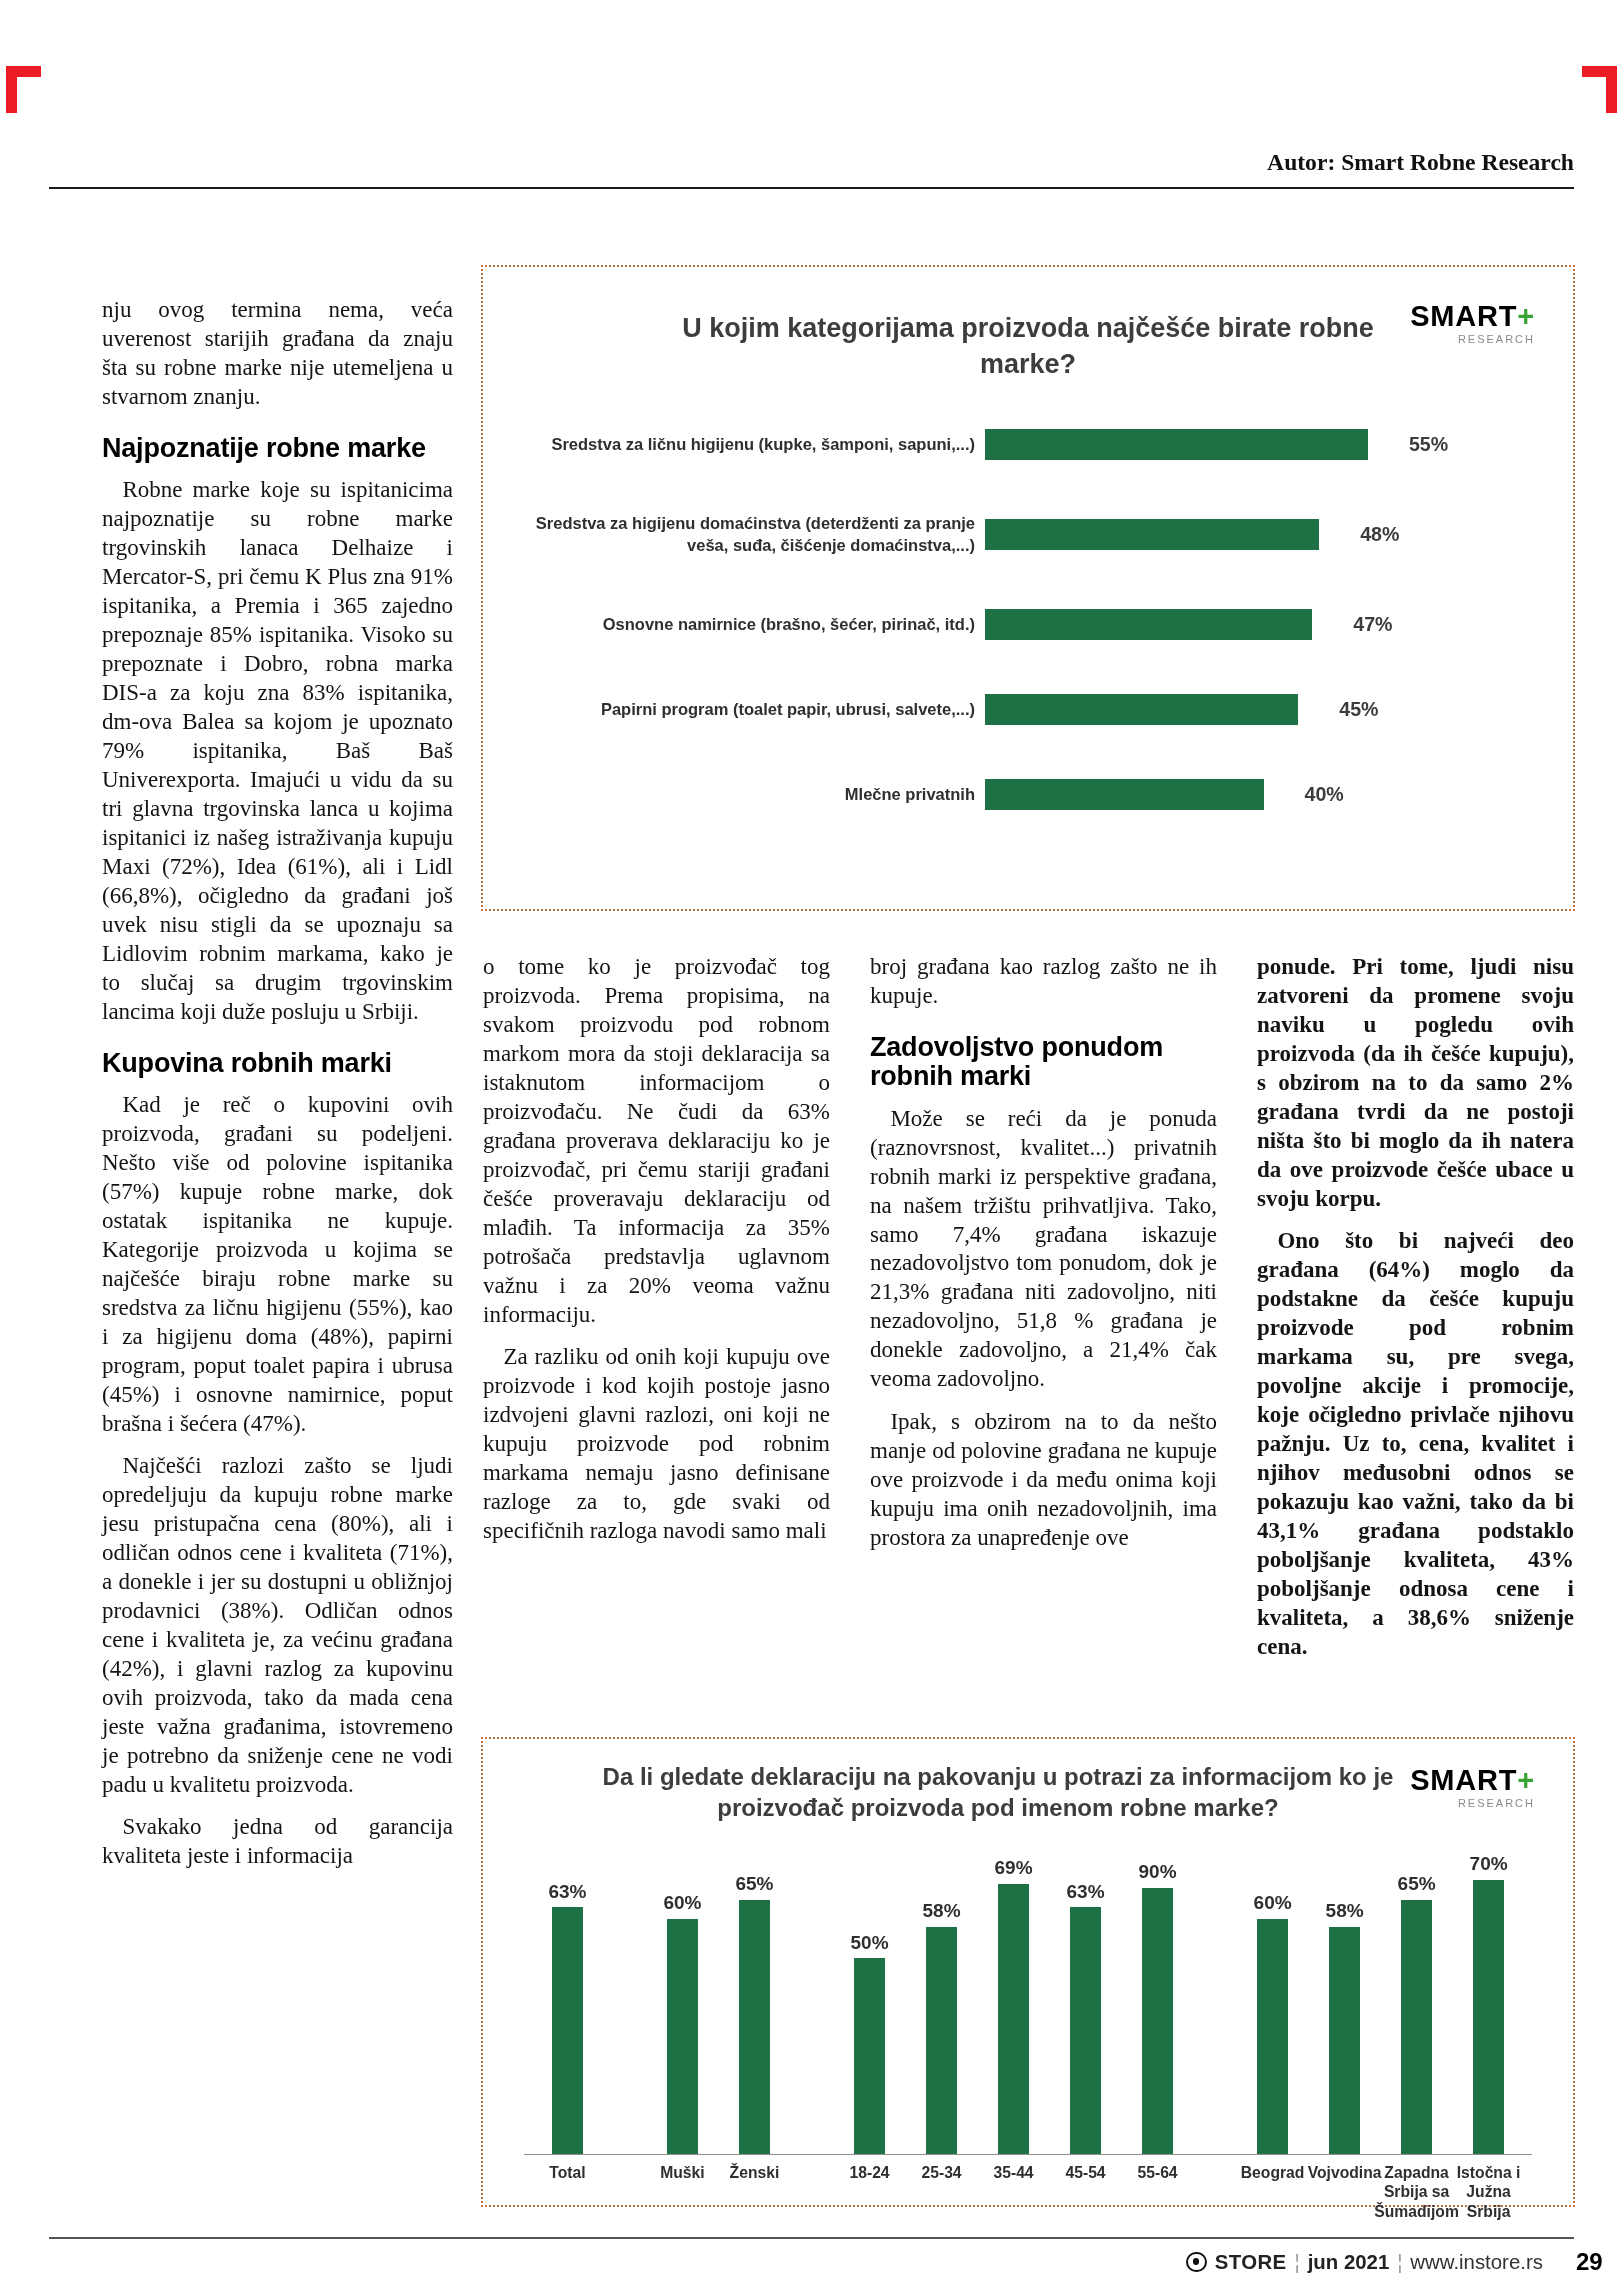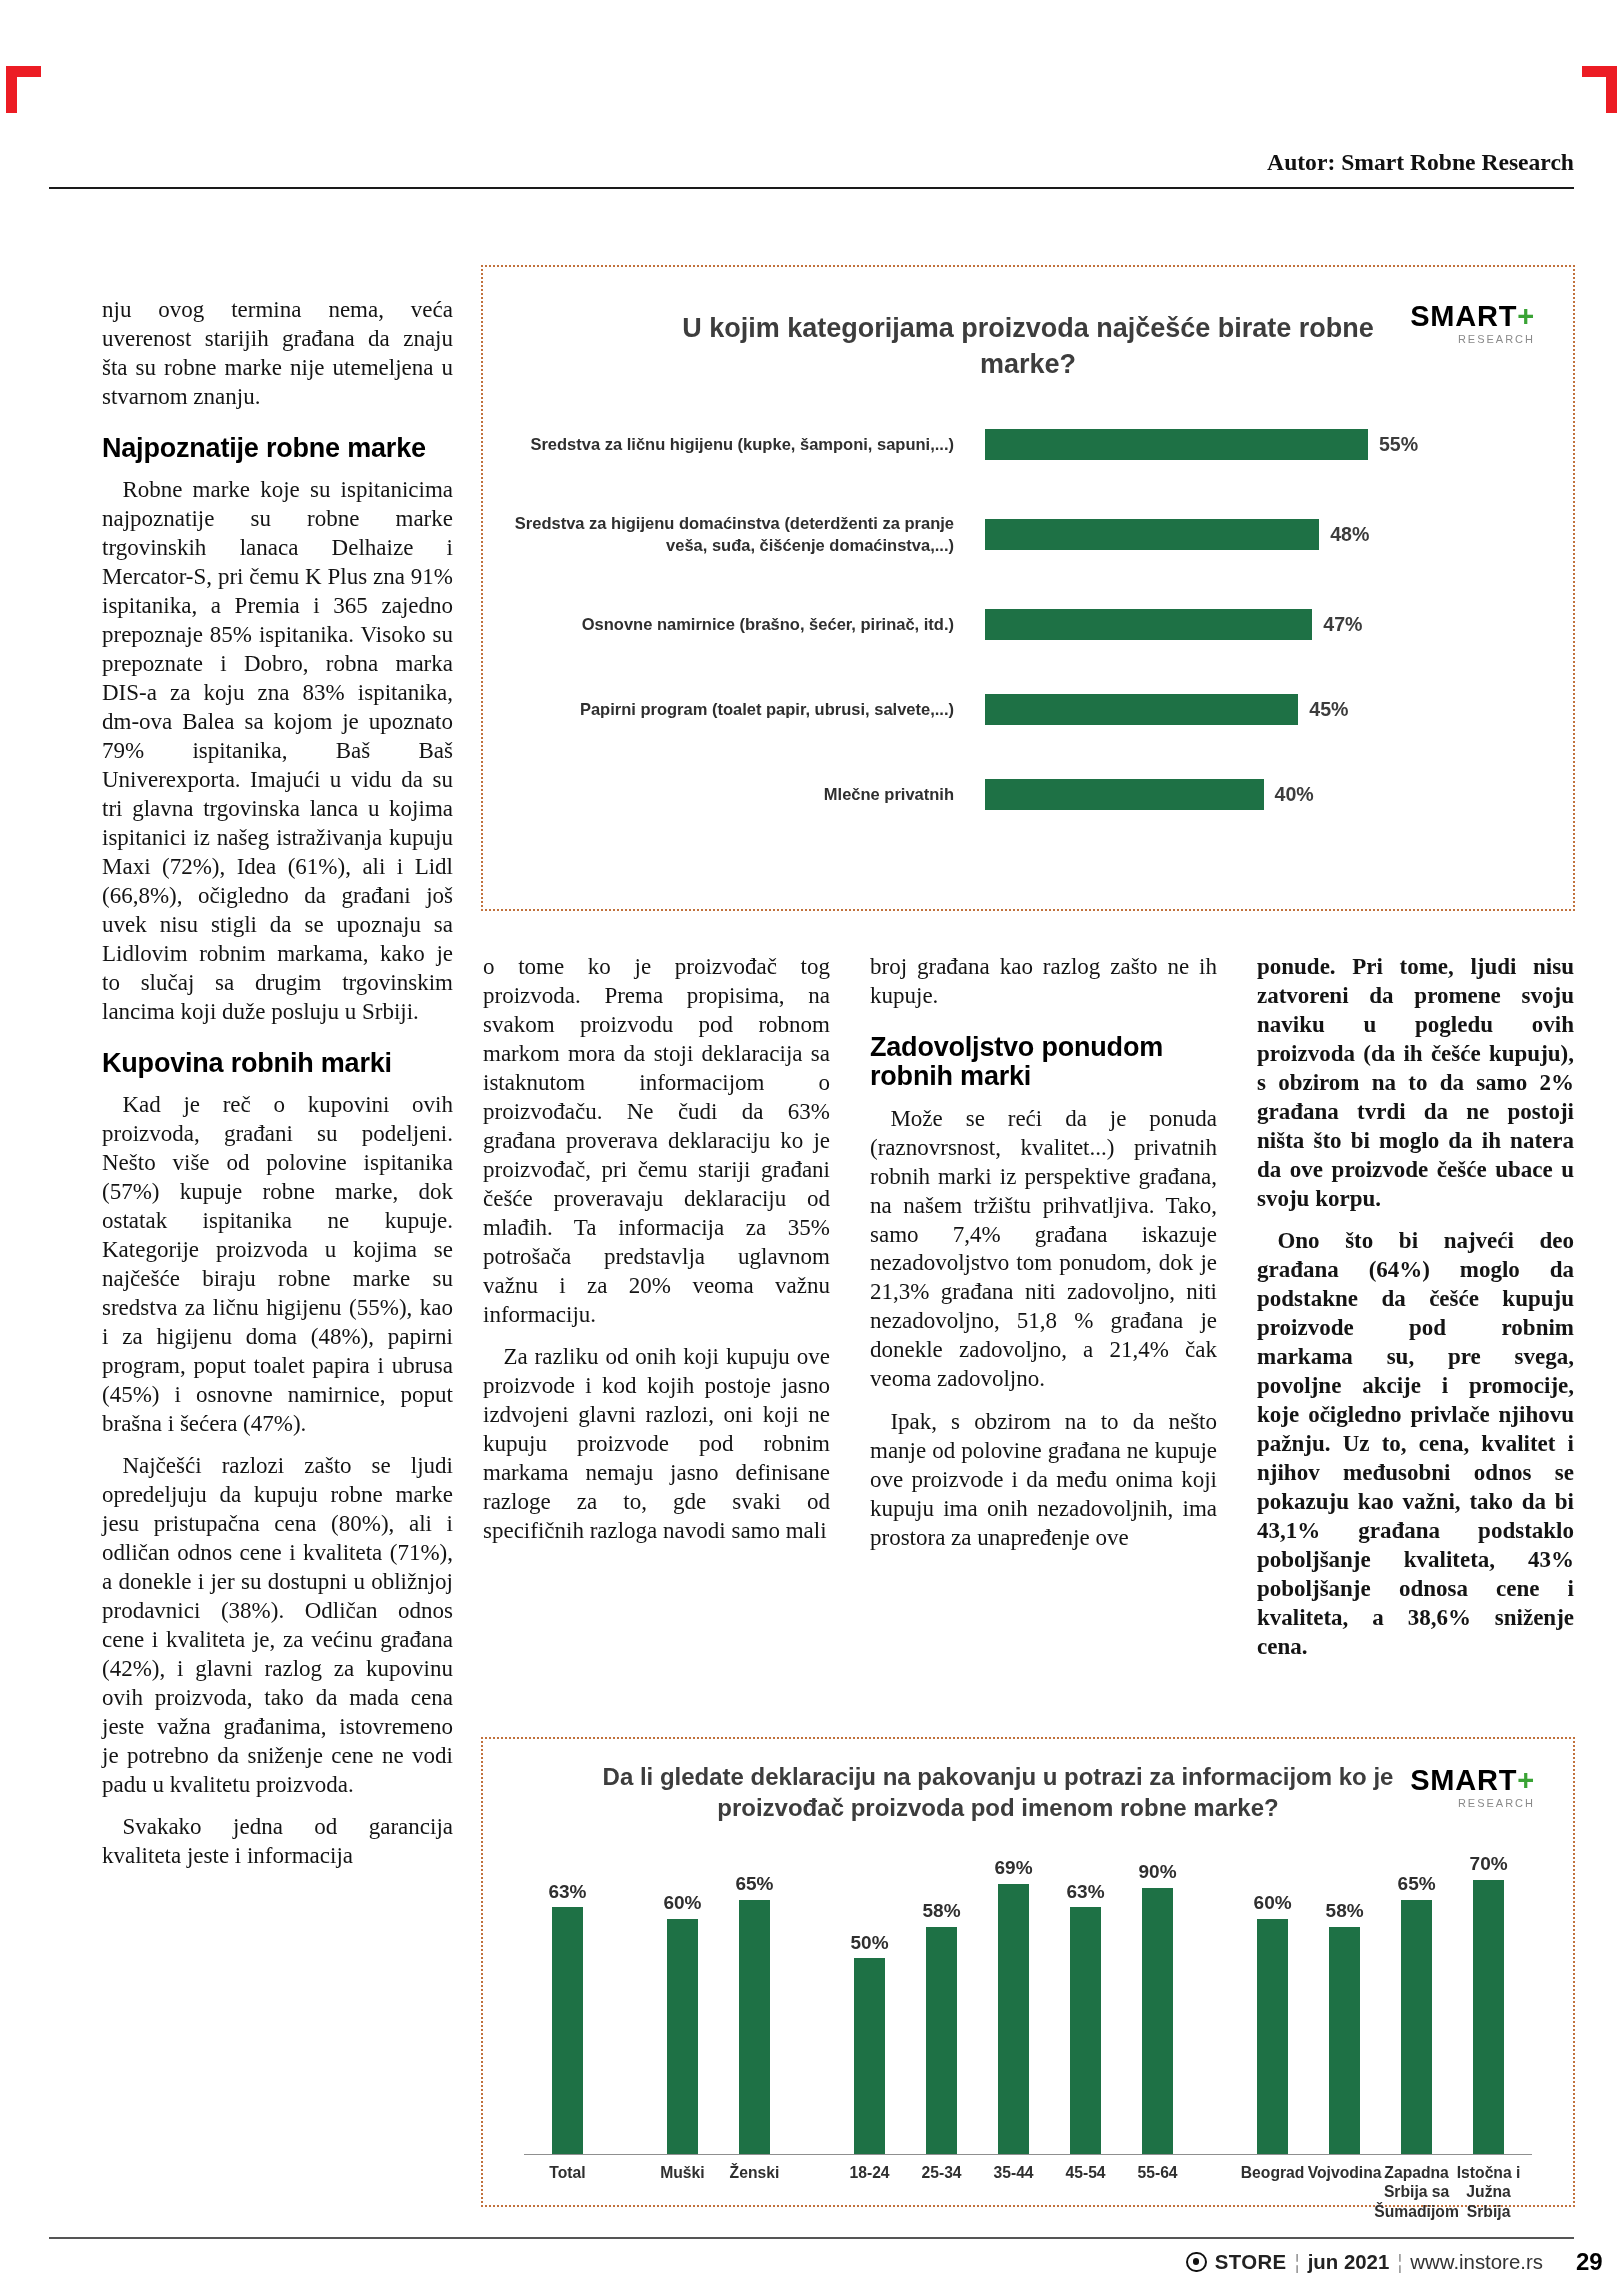--- a/index.html
+++ b/index.html
@@ -37,24 +37,24 @@
   #chart2 .smartlogo { top:27px; right:38px; }
   .smartlogo .row1 { font-size:29px; font-weight:bold; letter-spacing:0.8px; color:#000; line-height:1; }
   .smartlogo .plus { color:#3aa335; }
   .smartlogo .row2 { font-size:11px; color:#8a8a8a; letter-spacing:2px; margin-top:2.4px; }
   .c-title { font-family:"Liberation Sans", sans-serif; font-weight:bold; color:#3d3d3d; text-align:center; }
   #chart1 .c-title { font-size:27px; line-height:1.35; width:770px;  margin:19px auto 0; }
   #chart2 .c-title { font-size:24px; line-height:1.30; width:880px; margin:9.4px 0 0 47px; }
   
   .c1-rows { margin-top:46px; display:flex; flex-direction:column; gap:52px; }
   .c1-row  { display:flex; align-items:center; }
-  .c1-label { width:471px; text-align:right; padding-right:31px;
+  .c1-label { width:471px; text-align:right; padding-right:10px;
               font-family:"Liberation Sans", sans-serif; font-weight:bold; font-size:16.5px;
               line-height:1.3; color:#2f2f2f; }
-  .c1-barzone { flex:1; display:flex; align-items:center; min-height:33px; }
+  .c1-barzone { flex:1; display:flex; align-items:center; min-height:33px;gap:30px; }
   .c1-bar { height:31px; background:#1e7145; }
   .c1-val { margin-left:11px; font-family:"Liberation Sans", sans-serif; font-weight:bold;
             font-size:19.6px; color:#3c3c3c; }
   
   .c2-plot   { position:relative; margin-top:17.3px; padding:0 20.4px; }
   .c2-groups { display:flex; align-items:flex-start; justify-content:space-between; }
   .c2-group  { display:flex; }
   .c2-item   { width:72px; display:flex; flex-direction:column; align-items:center; }
   .c2-stack  { height:314px; width:100%; display:flex; flex-direction:column;
                justify-content:flex-end; align-items:center; }

